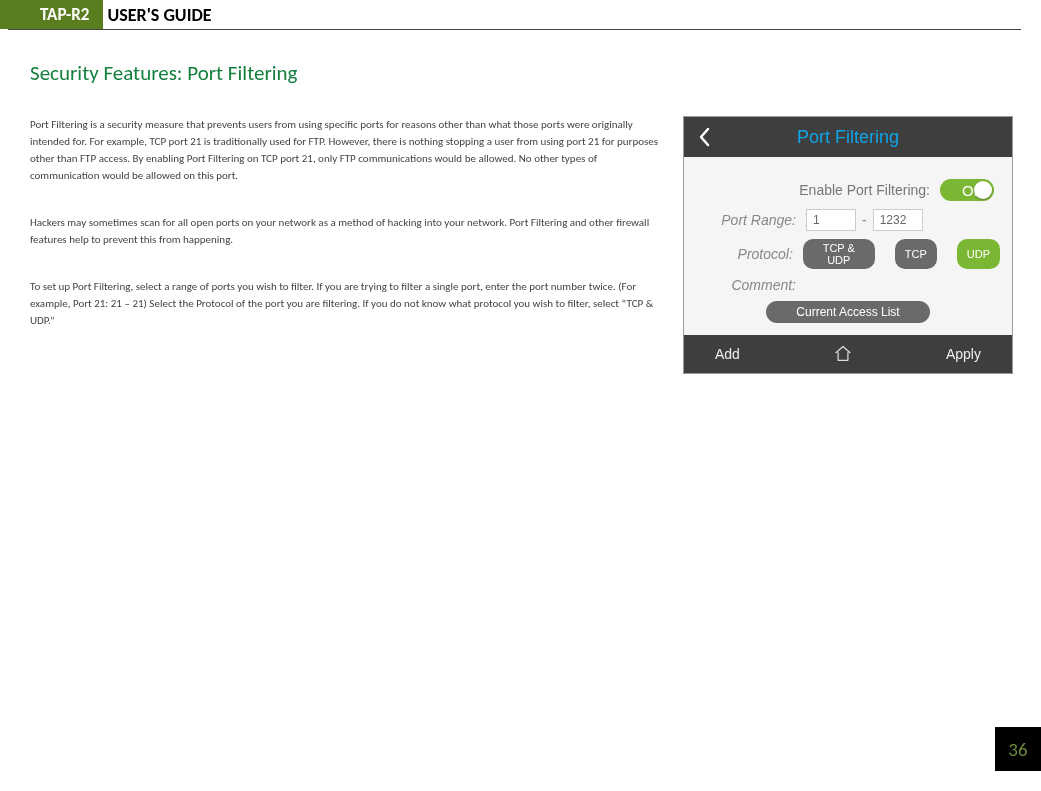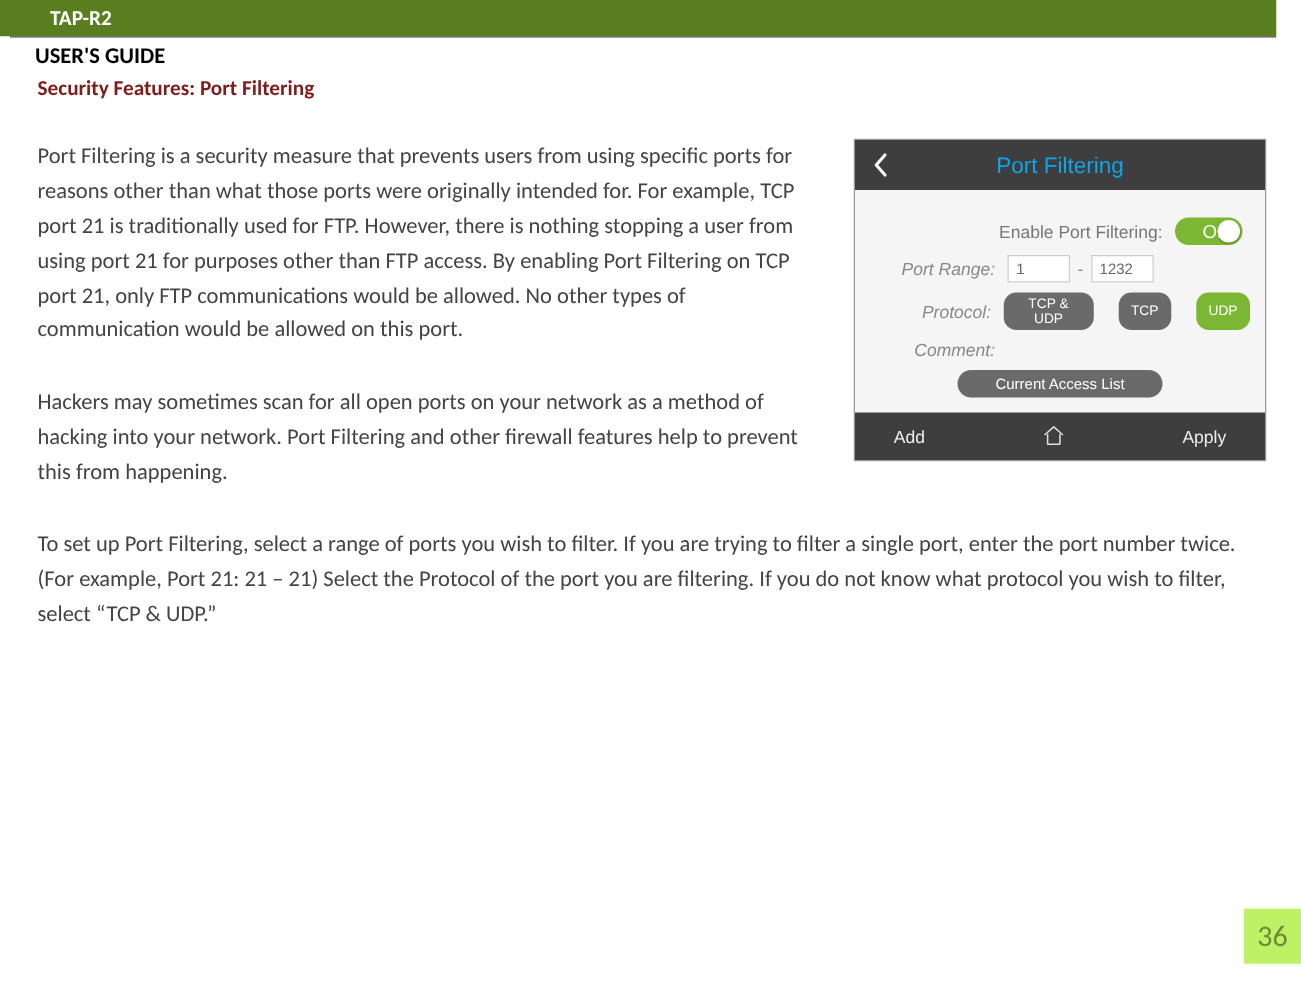--- a/index.html
+++ b/index.html
@@ -11,62 +11,61 @@
       position: relative;
       color: #333;
     }
     .header-bar {
       display: flex;
       align-items: stretch;
       height: 30px;
       border-bottom: 1px solid #444;
       margin-left: 8px;
       margin-right: 20px;
-      flex-direction: column;
     }
     .header-accent {
       background: #5a7e1f;
       color: #fff;
       font-weight: bold;
       font-size: 17px;
       padding: 4px 14px 4px 40px;
       display: flex;
       align-items: center;
       margin-left: -8px;
     }
     .header-title {
       font-weight: bold;
       font-size: 18px;
-      padding: 4px 20px;
+      padding: 4px 4px;
       display: flex;
       align-items: center;
       color: #000;
     }
     .content {
       padding: 30px 28px 0 30px;
     }
     .section-heading {
-      font-weight: bold;
-      font-size: 17px;
-      color: #7f1d1d;
+      font-weight: normal;
+      font-size: 21px;
+      color: #15803d;
       margin-bottom: 24px;
     }
     .body-wrap {
       position: relative;
     }
     .float-device {
       float: right;
       width: 330px;
       border: 1px solid #999;
       margin-left: 18px;
       margin-bottom: 10px;
       font-family: "Helvetica Neue", Arial, sans-serif;
     }
     .para {
-      font-size: 18px;
+      font-size: 11px;
       line-height: 1.55;
       color: #444;
       margin-bottom: 20px;
       margin-top: 30px;
     }
     .device-top {
       background: #3e3e3e;
       height: 40px;
       display: flex;
       align-items: center;
@@ -198,26 +197,26 @@
     .home-icon {
       width: 20px;
       height: 18px;
     }
     .page-num-box {
       position: absolute;
       right: 0;
       bottom: 20px;
       width: 46px;
       height: 44px;
-      background: #bef264;
+      background: #000000;
       display: flex;
       align-items: center;
       justify-content: center;
       color: #6b8a3a;
-      font-size: 24px;
+      font-size: 19px;
     }
   </style>
 </head>
 <body>
 
 <div class="header-bar">
   <div class="header-accent">
     <span>TAP-R2</span>
   </div>
   <div class="header-title">USER'S GUIDE</div>

